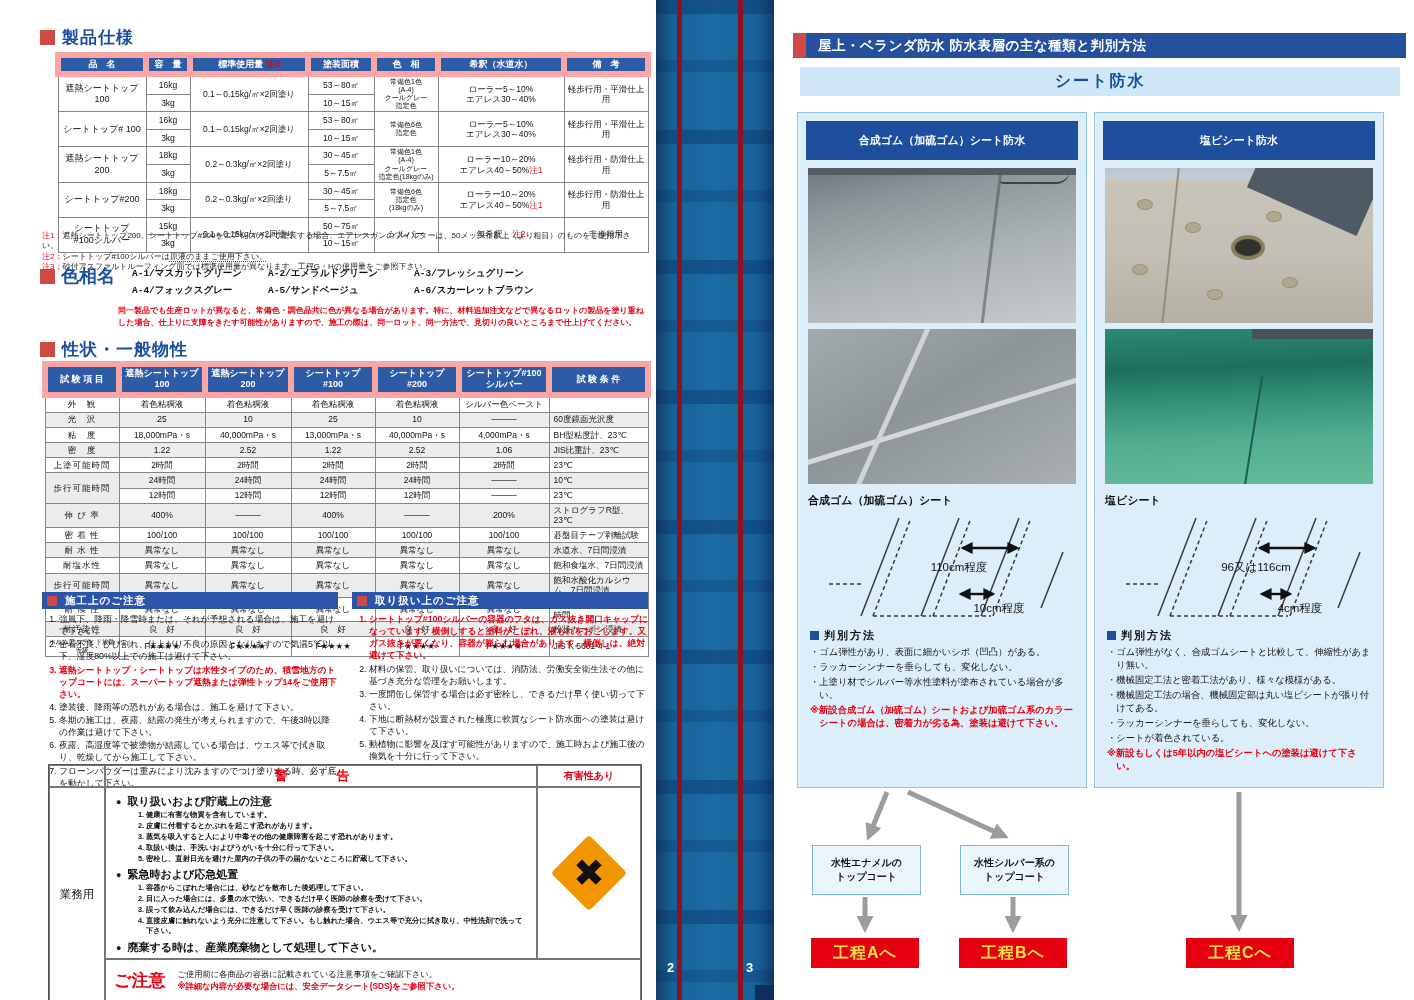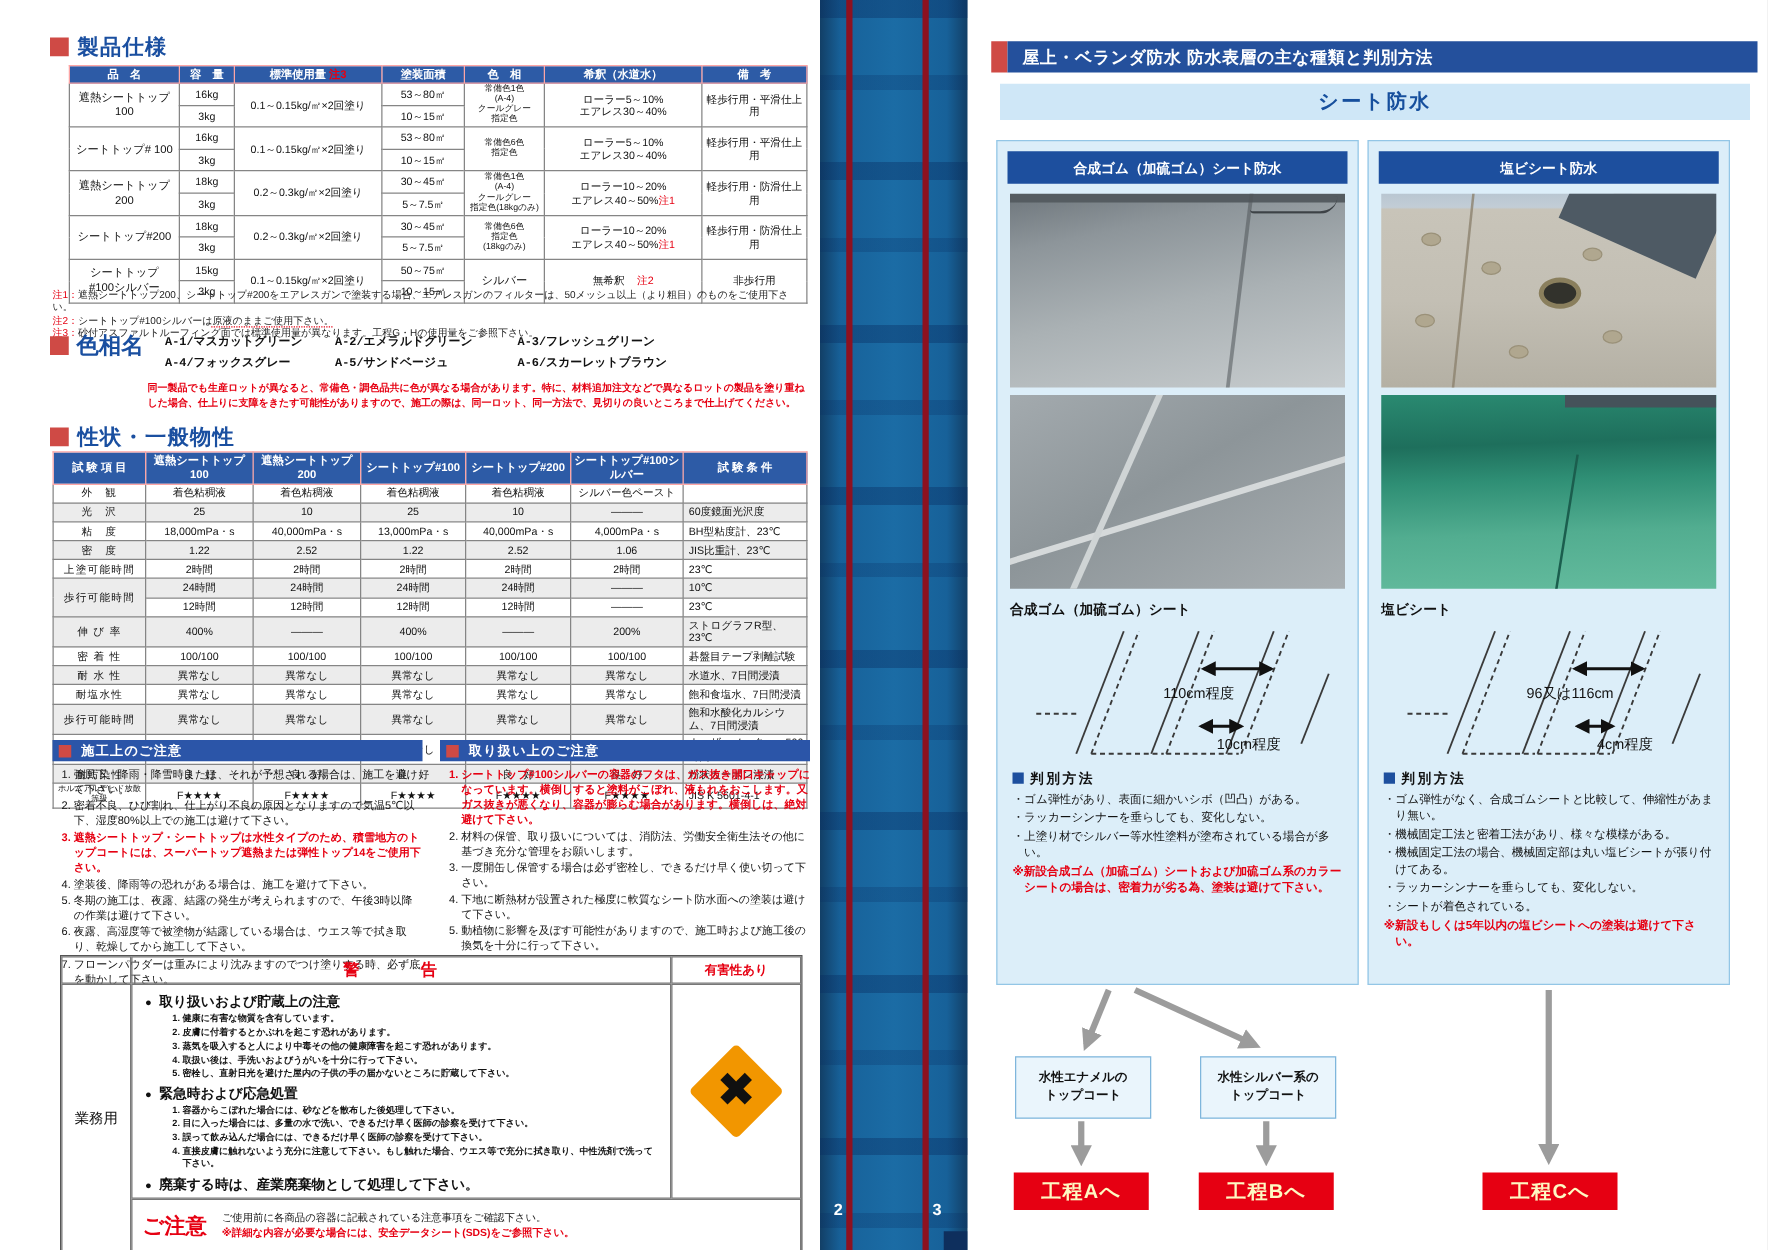--- a/index.html
+++ b/index.html
@@ -9,21 +9,21 @@
   
   .left-page{position:absolute;left:0;top:0;width:655px;height:788px;background:#fff;}
   .sec-title{position:absolute;display:flex;align-items:center;gap:7px;font-weight:bold;
     font-size:17px;color:#1a4fa0;letter-spacing:1px;}
   .sq{width:15px;height:15px;background:#cf4a45;display:inline-block;}
   #spec-title{left:40px;top:26px;}
   #props-title{left:40px;top:338px;}
   table{border-collapse:collapse;table-layout:fixed;}
   td,th{border:1px solid #858585;text-align:center;vertical-align:middle;padding:1px 2px;
     font-size:8.5px;line-height:1.25;}
-  thead th{background:#2d5ba6;color:#fff;font-weight:bold;border:1px solid #fca5a5;font-size:9px;}
+  thead th{background:#2d5ba6;color:#fff;font-weight:bold;border:6px solid #fca5a5;font-size:9px;}
   table.spec{position:absolute;left:55px;top:52px;width:590px;}
   table.spec td{height:14.5px;}
   .pname{font-size:9px;white-space:pre-line;}
   .ccell div{font-size:7px;line-height:1.15;}
   .ccell.big div{font-size:9px;}
   .dcell div{font-size:8.5px;}
   #spec-notes{position:absolute;left:42px;top:231px;width:600px;}
   .spec-note{font-size:8px;line-height:1.3;color:#222;}
   .note-n{color:#e60012;}
   .u{text-decoration:underline dotted #e60012;text-underline-offset:2px;}
@@ -96,21 +96,21 @@
   #rp-header .rblk{width:13px;background:#cf4a45;flex:none;}
   #rp-header .bar{flex:1;background:#24509c;color:#fff;font-weight:bold;font-size:13.5px;
     display:flex;align-items:center;padding-left:12px;letter-spacing:.5px;}
   #rp-sub{position:absolute;left:25px;top:67px;width:600px;height:29px;background:#cfe7f7;
     color:#164f9d;font-weight:bold;font-size:16px;display:flex;align-items:center;
     justify-content:center;letter-spacing:2px;}
   .panel{position:absolute;top:112px;height:676px;width:290px;background:#dceef9;
     border:1px solid #93c6e6;box-sizing:border-box;}
   #panel-l{left:22px;}
   #panel-r{left:319px;}
-  .ptitle{margin:8px;height:26px;background:#1d4f9e;color:#fff;font-weight:bold;font-size:11px;
+  .ptitle{margin:8px;height:39px;background:#1d4f9e;color:#fff;font-weight:bold;font-size:11px;
     display:flex;align-items:center;justify-content:center;}
   .photo{margin:0 10px;height:155px;position:relative;overflow:hidden;}
   .photo+.photo{margin-top:6px;}
   .ph-l1{background:linear-gradient(168deg,#6e767c 0%,#8d959a 22%,#aab1b4 55%,#c6cbcd 100%);}
   .ph-l1 .edge{position:absolute;top:0;left:0;right:0;height:7px;background:#555c61;}
   .ph-l1 .seamv{position:absolute;left:68%;top:-6px;height:110%;width:3px;
     background:rgba(80,86,90,.55);transform:rotate(7deg);}
   .ph-l1 .cable{position:absolute;right:6px;top:2px;width:70px;height:12px;
     border-bottom:2px solid #3d4246;border-radius:0 0 40px 10px;}
   .ph-l2{background:linear-gradient(150deg,#a3aaae 0%,#8d9599 45%,#a9afb2 100%);}
@@ -142,21 +142,21 @@
   ul.bullets{margin:0;padding:0;list-style:none;font-size:9.3px;line-height:1.4;}
   ul.bullets li{padding-left:1em;text-indent:-1em;margin-bottom:2px;}
   ul.bullets li::before{content:"・";}
   .pwarn{font-size:9.3px;line-height:1.4;color:#e60012;font-weight:bold;
     padding-left:1em;text-indent:-1em;margin-top:2px;}
   .topcoat{position:absolute;width:107px;height:48px;background:#eaf5fc;border:1px solid #7fb6dc;
     display:flex;align-items:center;justify-content:center;text-align:center;font-size:10px;
     font-weight:bold;white-space:pre-line;line-height:1.4;}
   #tc1{left:37px;top:845px;}
   #tc2{left:185px;top:845px;}
-  .proc{position:absolute;width:108px;height:30px;background:#e60012;color:#fef9c3;font-weight:bold;
+  .proc{position:absolute;width:108px;height:30px;background:#e60012;color:#fde047;font-weight:bold;
     font-size:16px;display:flex;align-items:center;justify-content:center;letter-spacing:1px;}
   #pa{left:36px;top:938px;} #pb{left:184px;top:938px;} #pc{left:411px;top:938px;}
   svg.flow{position:absolute;left:0;top:0;pointer-events:none;}
 </style>
 </head>
 <body>
 
 <div class="canvas">
 
   <section class="left-page">

